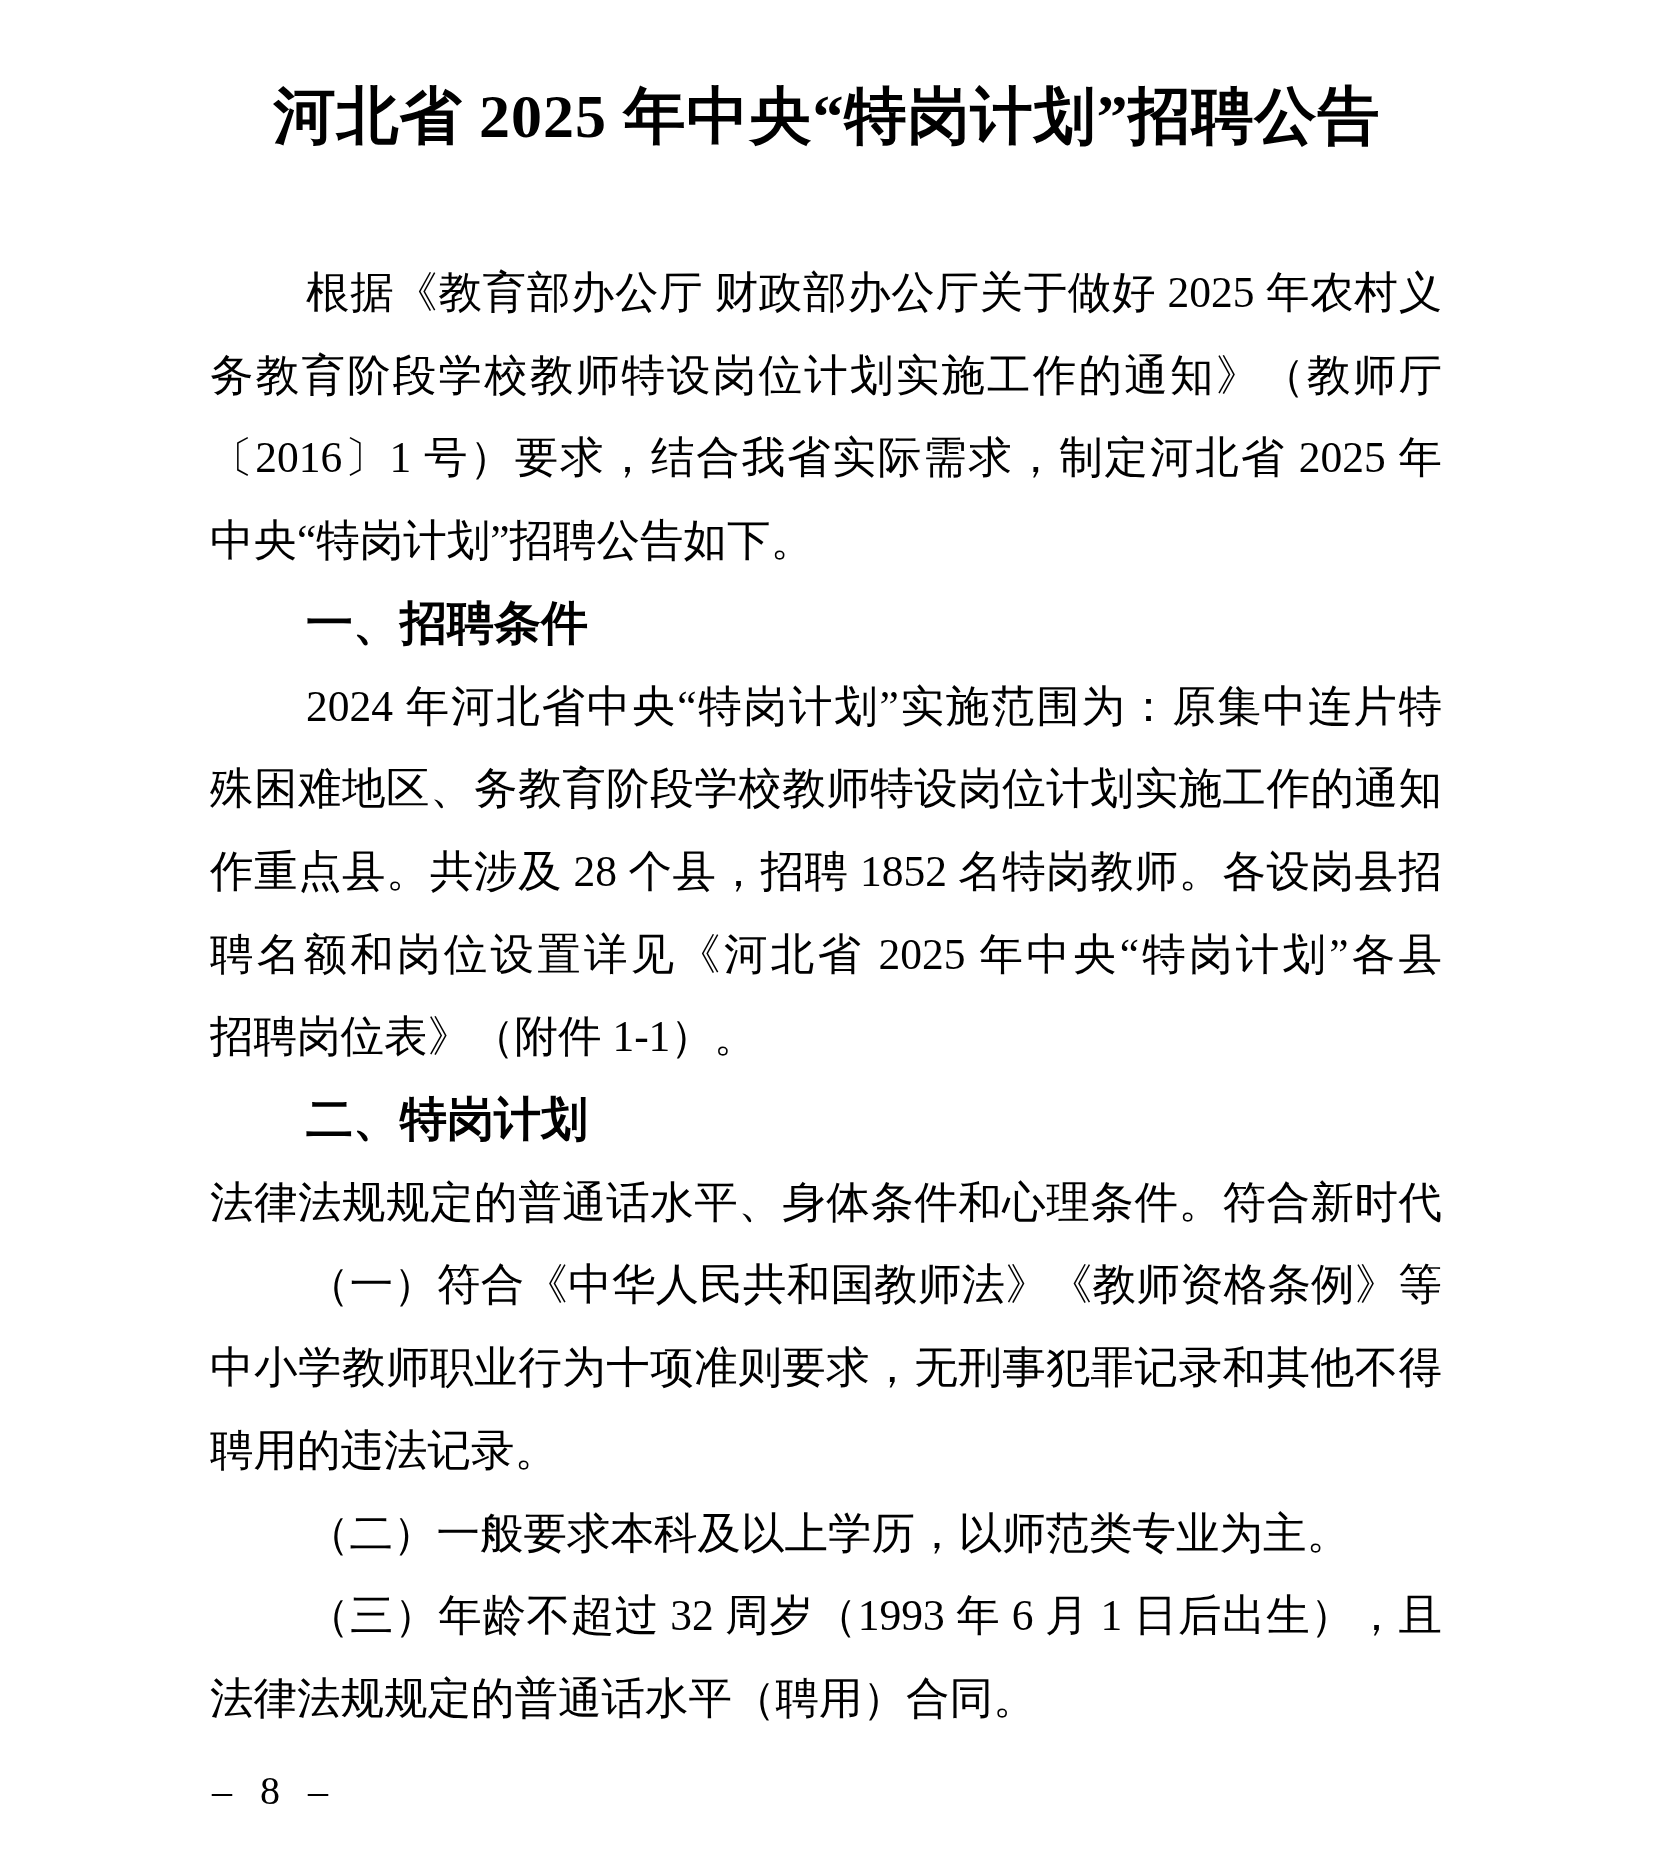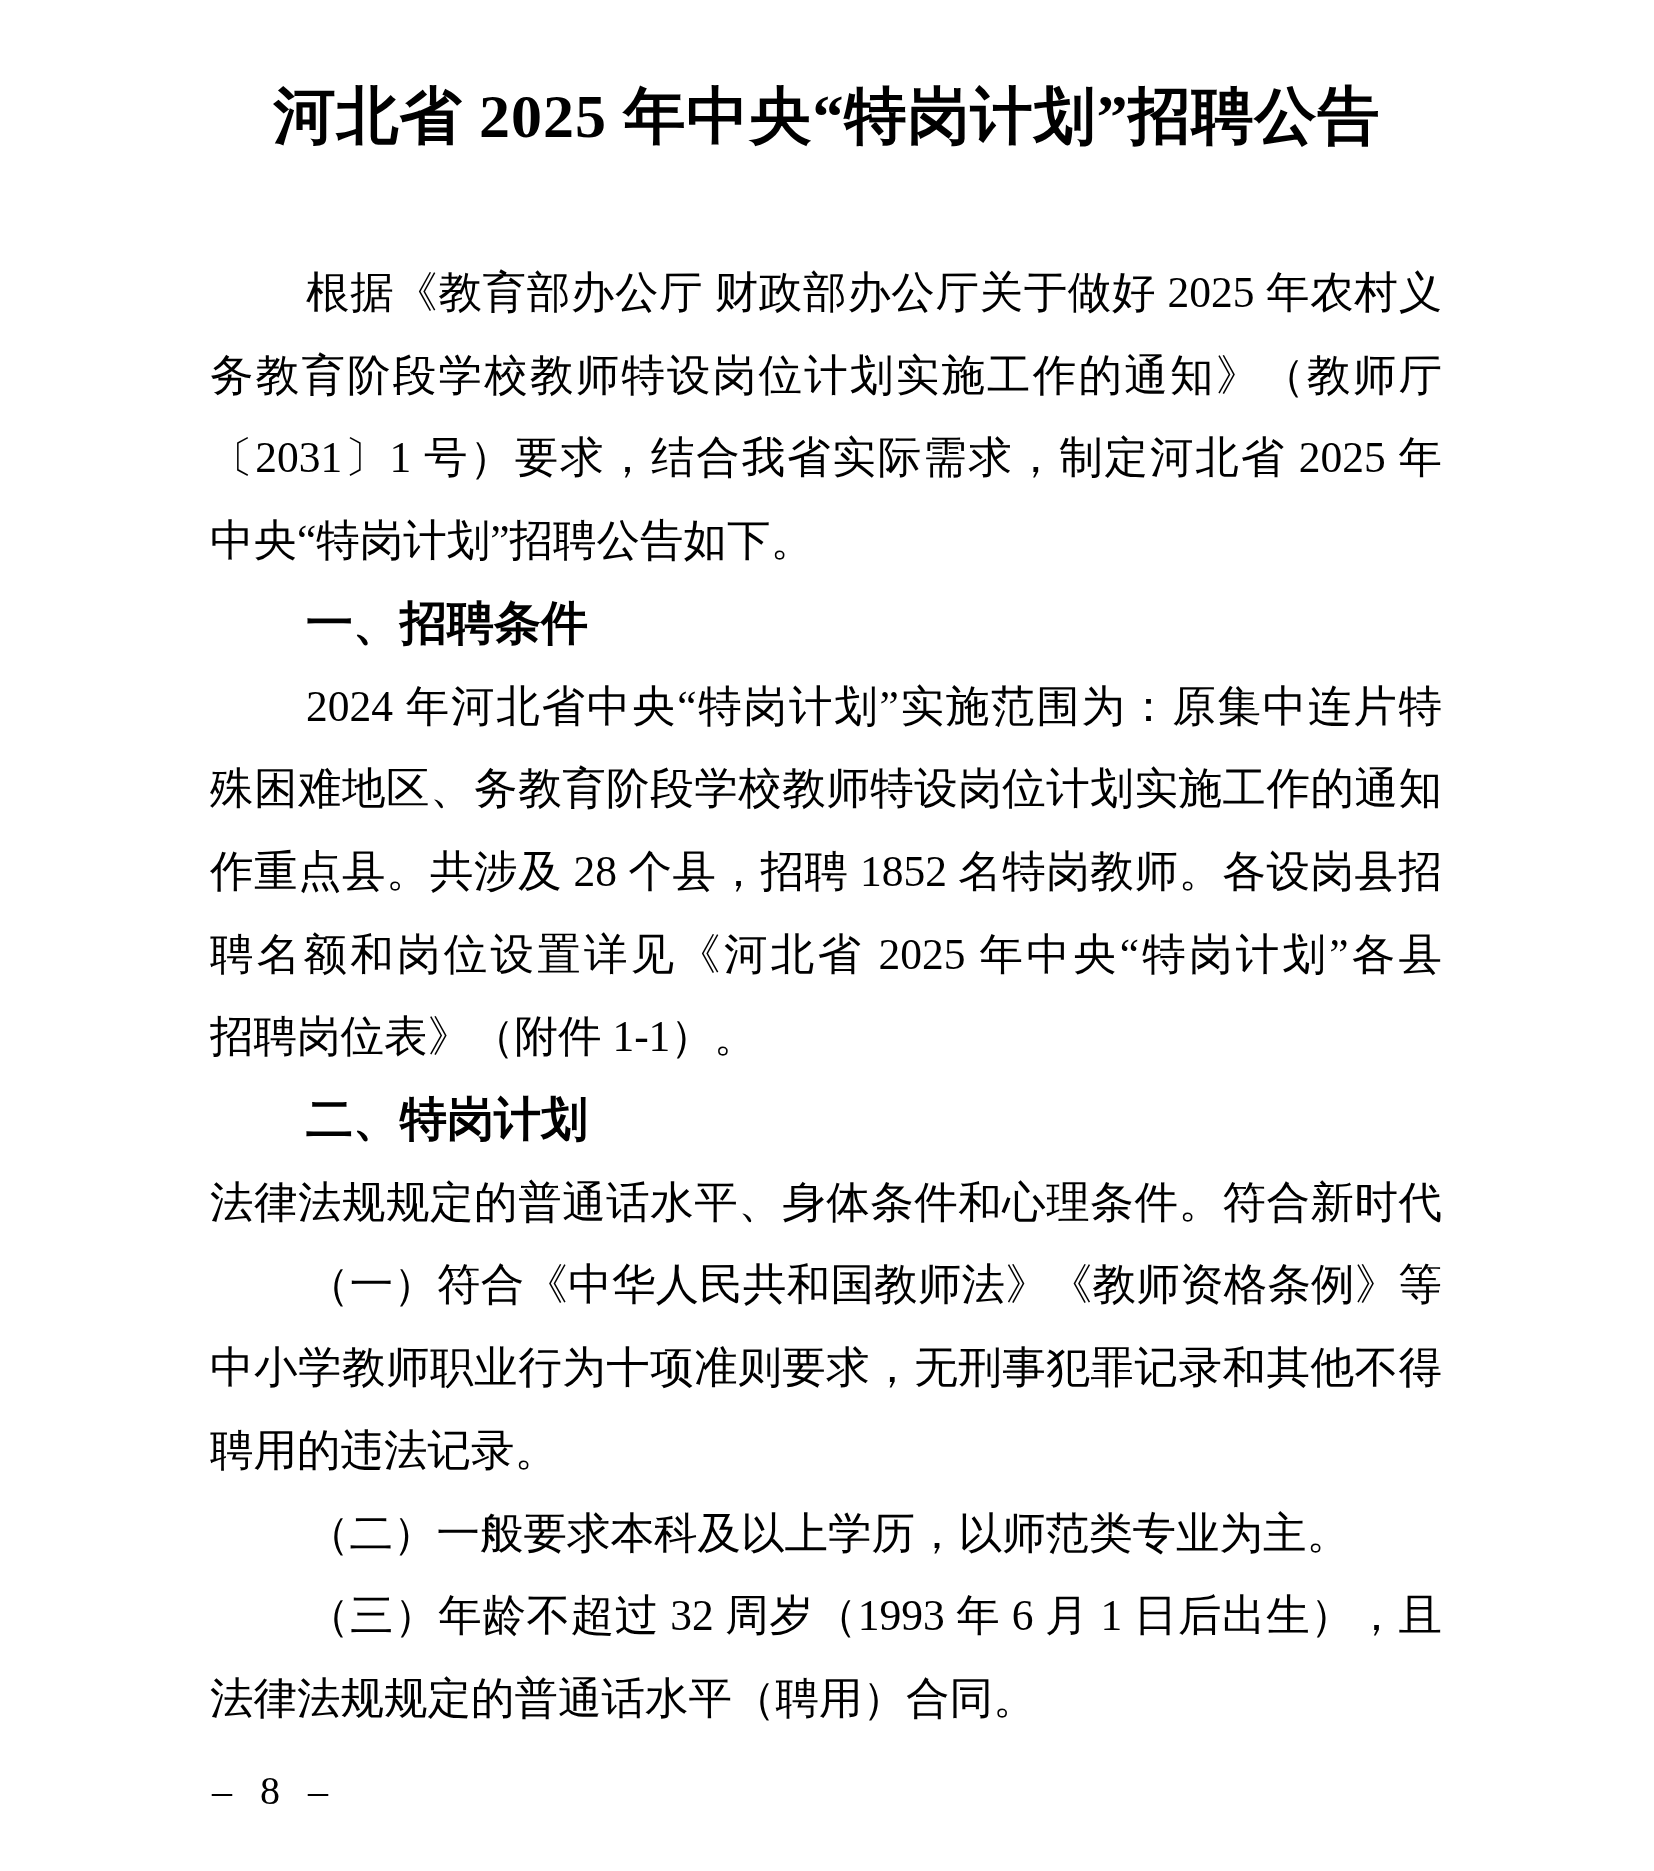--- a/index.html
+++ b/index.html
@@ -69,21 +69,21 @@
 <body>
 
 <div class="page">
 
   <h1 class="doc-title">河北省 2025 年中央“特岗计划”招聘公告</h1>
 
   <main class="doc-body">
 
     <p class="line just indent">根据《教育部办公厅 财政部办公厅关于做好 2025 年农村义</p>
     <p class="line just">务教育阶段学校教师特设岗位计划实施工作的通知》（教师厅</p>
-    <p class="line just">〔2031〕1 号）要求，结合我省实际需求，制定河北省 2025 年</p>
+    <p class="line just">〔2016〕1 号）要求，结合我省实际需求，制定河北省 2025 年</p>
     <p class="line">中央“特岗计划”招聘公告如下。</p>
 
     <h2 class="line heading indent">一、招聘条件</h2>
 
     <p class="line just indent">2024 年河北省中央“特岗计划”实施范围为：原集中连片特</p>
     <p class="line just">殊困难地区、务教育阶段学校教师特设岗位计划实施工作的通知</p>
     <p class="line just">作重点县。共涉及 28 个县，招聘 1852 名特岗教师。各设岗县招</p>
     <p class="line just">聘名额和岗位设置详见《河北省 2025 年中央“特岗计划”各县</p>
     <p class="line">招聘岗位表》（附件 1-1）。</p>
 

